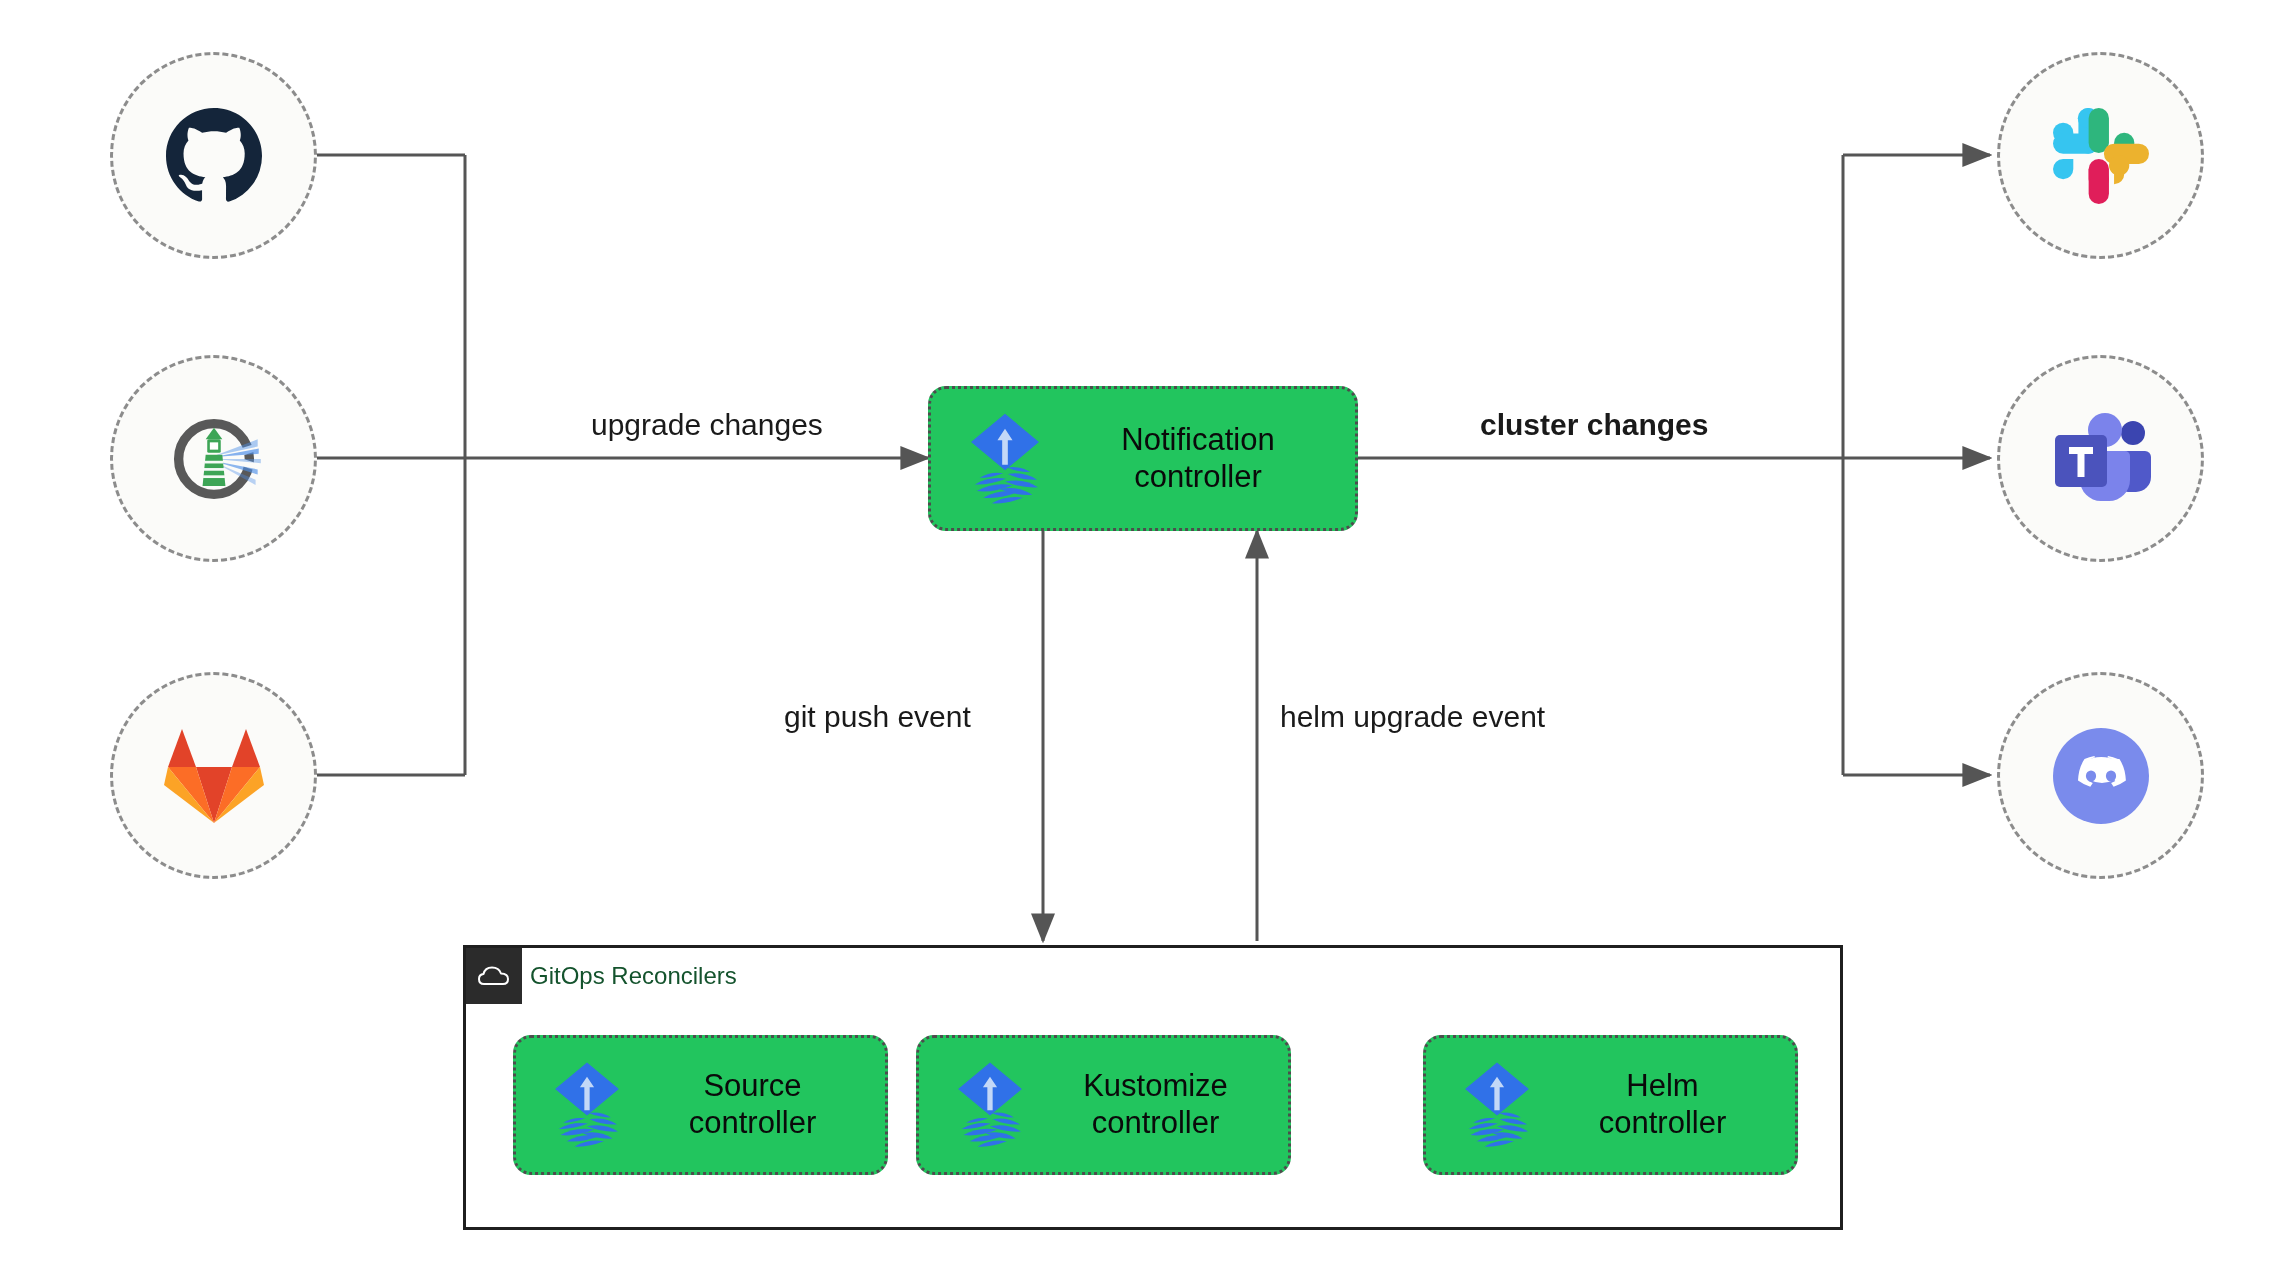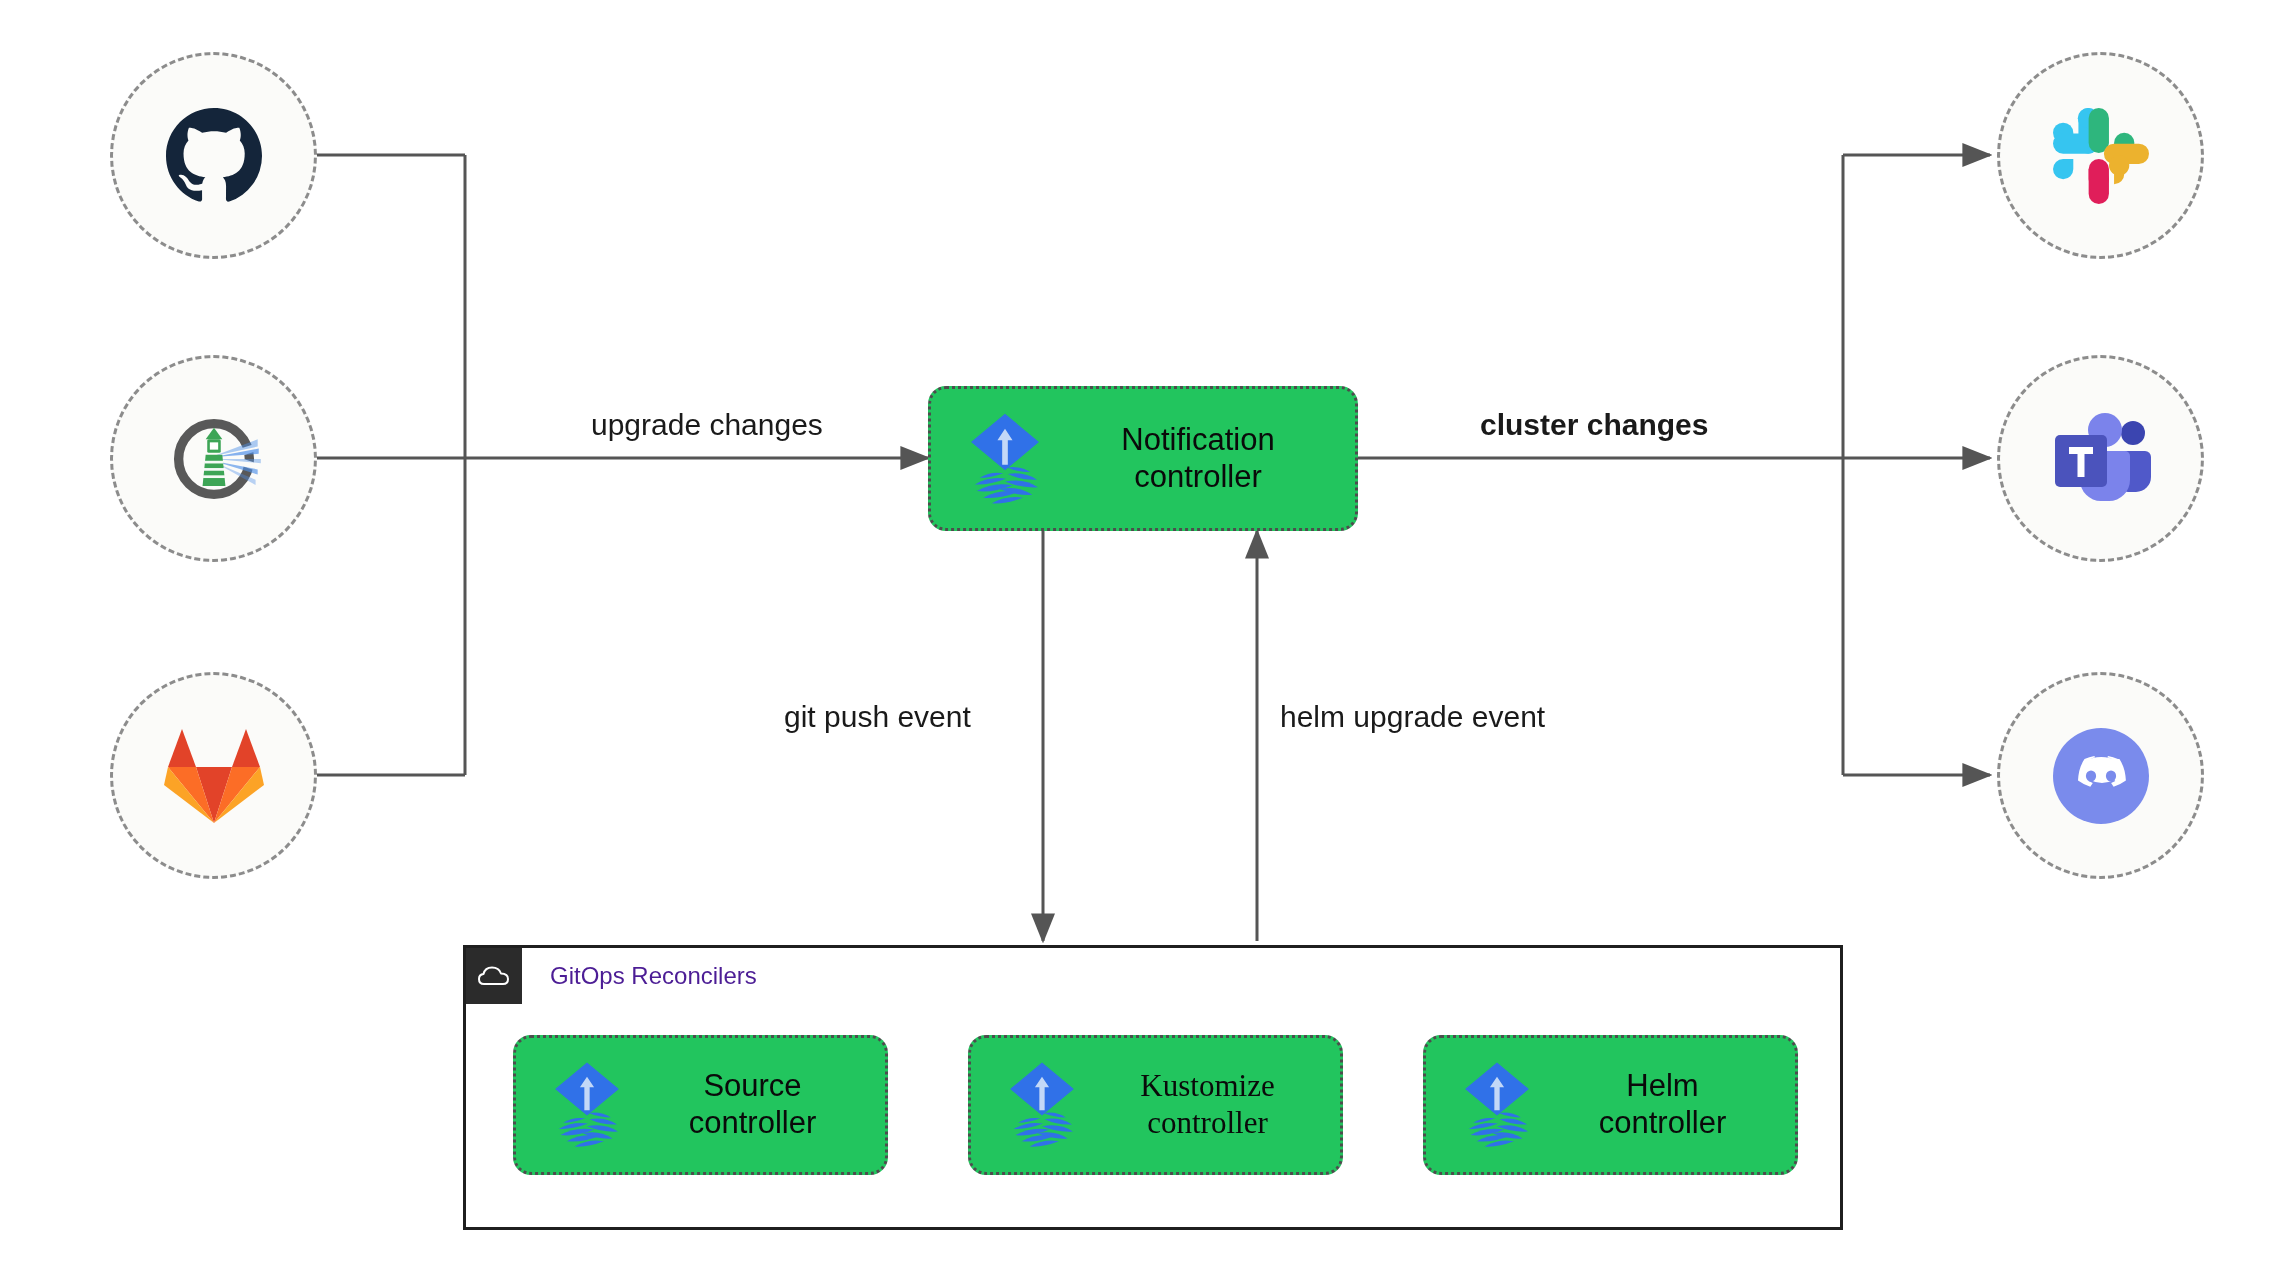--- a/index.html
+++ b/index.html
@@ -93,23 +93,23 @@
   #gitops-badge {
     width: 56px;
     height: 56px;
     background: #2b2b2b;
     display: flex;
     align-items: center;
     justify-content: center;
     flex: 0 0 auto;
   }
   #gitops-title {
-    margin-left: 28px;
+    margin-left: 8px;
     font-size: 24px;
-    color: #4c1d95;
+    color: #14532d;
     white-space: nowrap;
   }
 
   
   .edge-label {
     position: absolute;
     font-size: 30px;
     color: #1a1a1a;
     white-space: nowrap;
     z-index: 4;
@@ -310,21 +310,21 @@
           <path d="M53 68 q17 -3 31 6 q-16 1 -31 -6 z"></path>
           <path d="M50 76 q20 -4 35 6 q-18 1 -35 -6 z"></path>
           <path d="M45 84 q19 -4 34 6 q-18 1 -34 -6 z"></path>
         </g>
       </svg>
     </span>
     <span class="ctrl-label">Source
 controller</span>
   </div>
 
-  <div class="ctrl-box" style="left:968px; top:1035px; width:375px; height:140px;font-family:Liberation Serif, serif;">
+  <div class="ctrl-box" style="left:916px; top:1035px; width:375px; height:140px;">
     <span class="ctrl-icon">
       <svg width="90" height="92" viewBox="0 0 100 104" aria-hidden="true">
         <path d="M50 4 L86 34 L50 64 L14 34 Z" fill="#3071E8"></path>
         <path d="M50 20 L58 32 L53 32 L53 58 L47 58 L47 32 L42 32 Z" fill="#C3D8F7"></path>
         <g fill="#3071E8">
           <path d="M23 72 q11 -7 25 -5 q-13 5 -25 5 z"></path>
           <path d="M18 79 q16 -9 33 -6 q-18 7 -33 6 z"></path>
           <path d="M20 86 q18 -10 38 -6 q-21 8 -38 6 z"></path>
           <path d="M27 93 q18 -10 37 -6 q-20 8 -37 6 z"></path>
           <path d="M36 99 q16 -9 33 -6 q-18 7 -33 6 z"></path>

